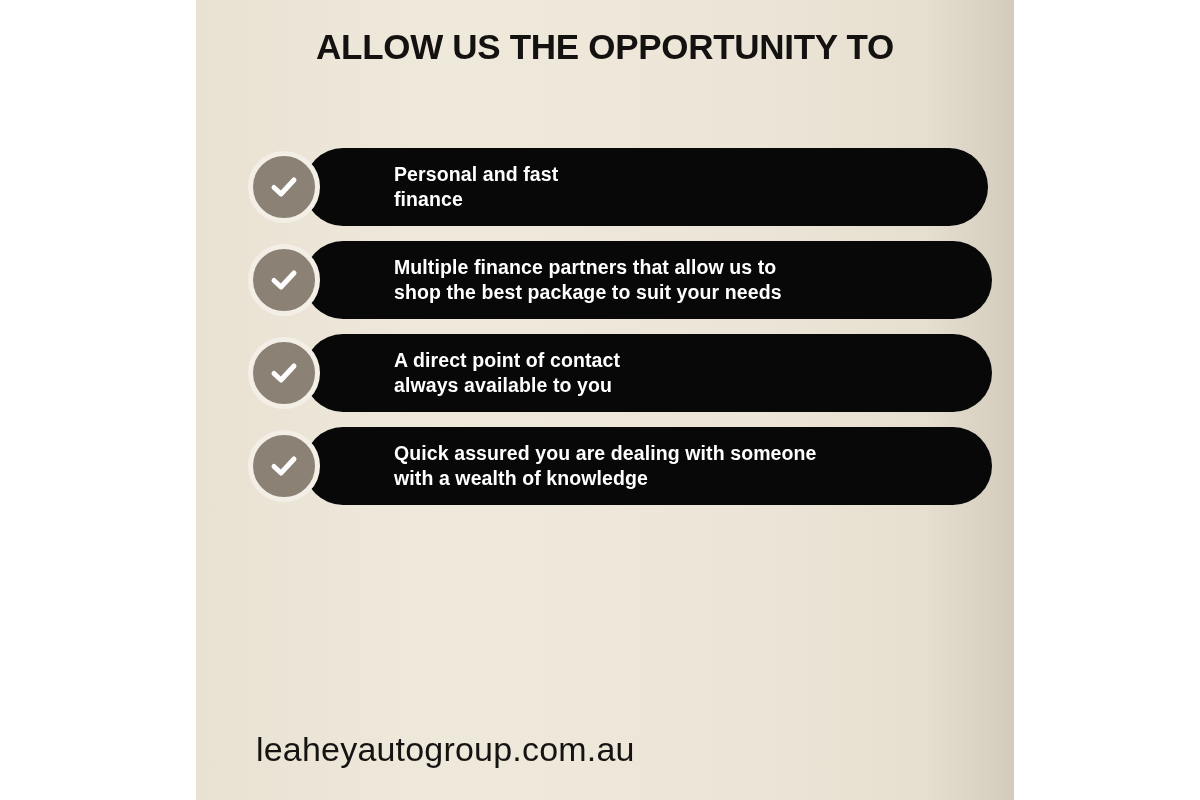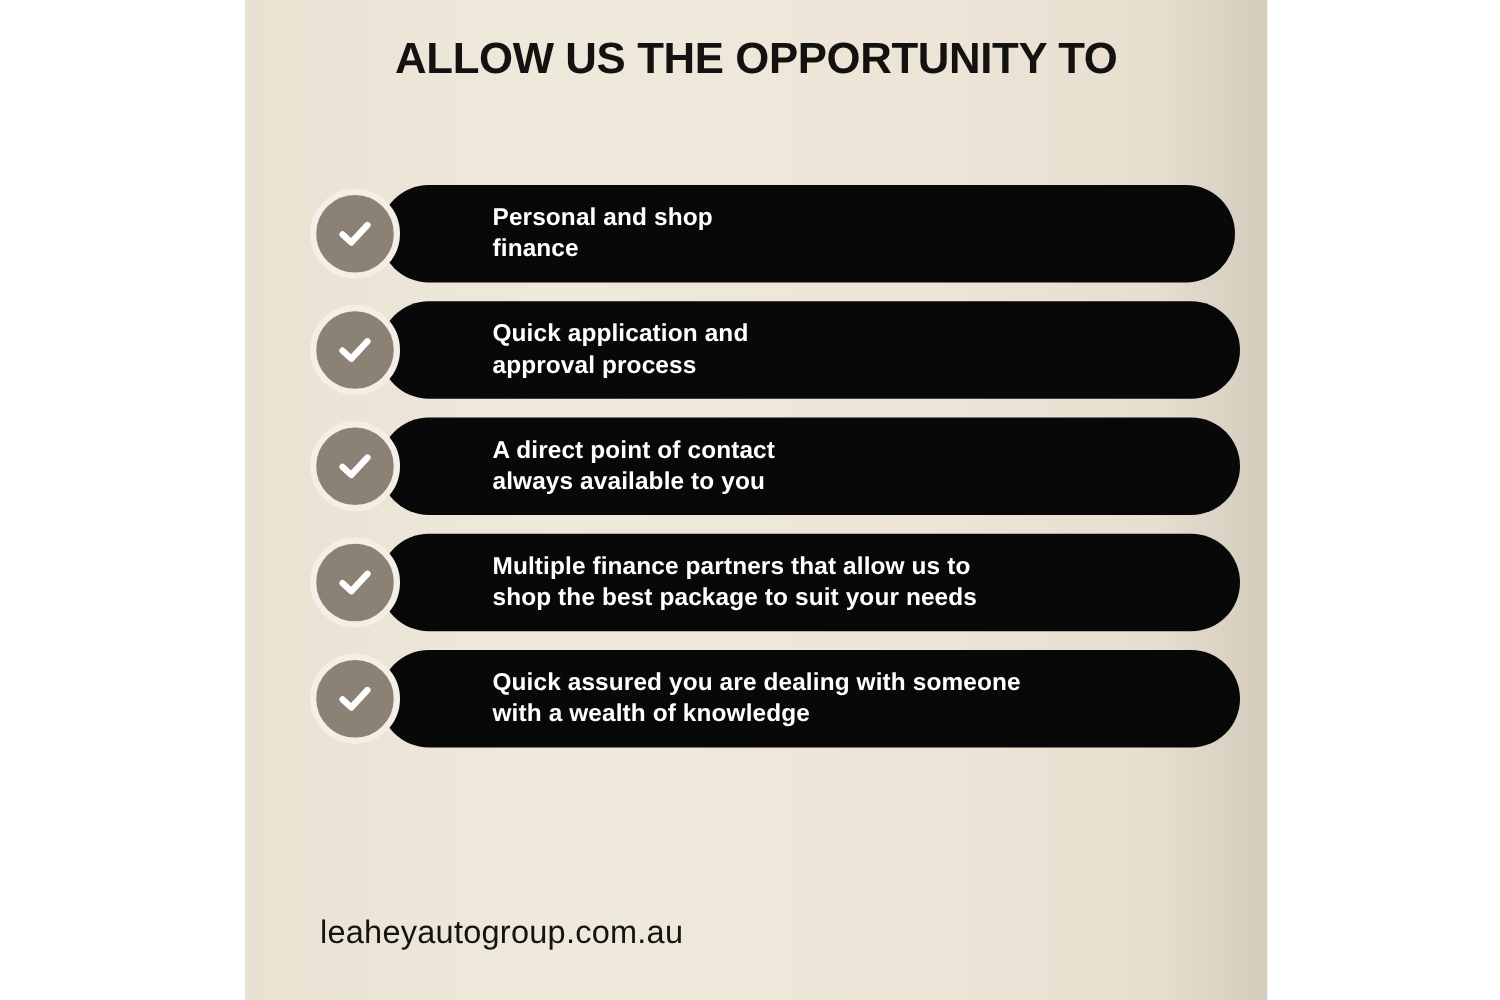--- a/index.html
+++ b/index.html
@@ -122,88 +122,77 @@
     justify-content: center;
     z-index: 3;
   }
   .check svg { display: block; }
 
   .url {
     position: absolute;
     left: 60px;
     top: 730px;
     color: #161412;
-    font-size: 26px;
+    font-size: 34px;
     letter-spacing: 0.2px;
   }
 </style>
 </head>
 <body>
 
 <div id="canvas">
 
   <div class="poster">
 
     <div class="heading">
       <span class="line">ALLOW US THE OPPORTUNITY TO</span>
     </div>
 
     <div class="list">
 
       <div class="row">
         <div class="pill pill-w1">
-          <span class="pill-text">Personal and shop
+          <span class="pill-text">Personal and fast
 finance</span>
         </div>
         <div class="check">
           <svg width="36" height="36" viewBox="0 0 36 36" aria-hidden="true">
             <path d="M8 18.5 L15 25 L28 11" fill="none" stroke="#ffffff" stroke-width="5" stroke-linecap="round" stroke-linejoin="round"></path>
           </svg>
         </div>
       </div>
 
+
+
       <div class="row">
         <div class="pill pill-w2">
-          <span class="pill-text">Quick application and
-approval process</span>
-        </div>
-        <div class="check">
-          <svg width="36" height="36" viewBox="0 0 36 36" aria-hidden="true">
-            <path d="M8 18.5 L15 25 L28 11" fill="none" stroke="#ffffff" stroke-width="5" stroke-linecap="round" stroke-linejoin="round"></path>
-          </svg>
-        </div>
-      </div>
-
+          <span class="pill-text">Multiple finance partners that allow us to
+shop the best package to suit your needs</span>
+        </div>
+        <div class="check">
+          <svg width="36" height="36" viewBox="0 0 36 36" aria-hidden="true">
+            <path d="M8 18.5 L15 25 L28 11" fill="none" stroke="#ffffff" stroke-width="5" stroke-linecap="round" stroke-linejoin="round"></path>
+          </svg>
+        </div>
+      </div>
 
       <div class="row">
         <div class="pill pill-w2">
           <span class="pill-text">A direct point of contact
 always available to you</span>
         </div>
         <div class="check">
           <svg width="36" height="36" viewBox="0 0 36 36" aria-hidden="true">
             <path d="M8 18.5 L15 25 L28 11" fill="none" stroke="#ffffff" stroke-width="5" stroke-linecap="round" stroke-linejoin="round"></path>
           </svg>
         </div>
       </div>
 
       <div class="row">
         <div class="pill pill-w2">
-          <span class="pill-text">Multiple finance partners that allow us to
-shop the best package to suit your needs</span>
-        </div>
-        <div class="check">
-          <svg width="36" height="36" viewBox="0 0 36 36" aria-hidden="true">
-            <path d="M8 18.5 L15 25 L28 11" fill="none" stroke="#ffffff" stroke-width="5" stroke-linecap="round" stroke-linejoin="round"></path>
-          </svg>
-        </div>
-      </div>
-
-      <div class="row">
-        <div class="pill pill-w2">
           <span class="pill-text">Quick assured you are dealing with someone
 with a wealth of knowledge</span>
         </div>
         <div class="check">
           <svg width="36" height="36" viewBox="0 0 36 36" aria-hidden="true">
             <path d="M8 18.5 L15 25 L28 11" fill="none" stroke="#ffffff" stroke-width="5" stroke-linecap="round" stroke-linejoin="round"></path>
           </svg>
         </div>
       </div>
 

